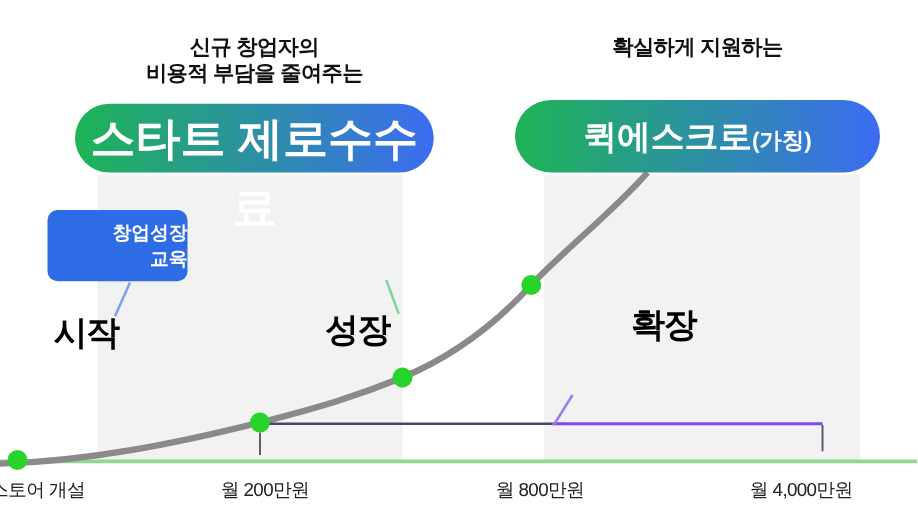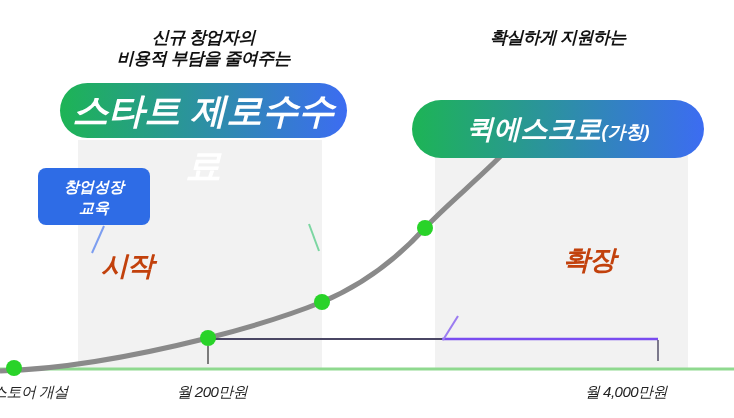--- a/index.html
+++ b/index.html
@@ -1,47 +1,47 @@
 <!DOCTYPE html>
 <html><head>
 <meta charset="utf-8">
 <style>
   html,body{margin:0;padding:0;background:#ffffff;}
   .canvas{
     position:relative;width:734px;height:418px;overflow:hidden;
-    background:#ffffff;font-family:"Liberation Sans",sans-serif;font-style:italic;
+    background:#ffffff;font-family:"Liberation Sans",sans-serif;
   }
   .band{position:absolute;top:140px;height:229px;background:#f2f2f2;}
   .band.left{left:78px;width:244px;}
   .band.right{left:435px;width:253px;}
   svg.overlay{position:absolute;left:0;top:0;width:734px;height:418px;}
   .heading{
     position:absolute;top:27px;text-align:center;color:#111;
     font-weight:bold;font-size:17px;line-height:21px;letter-spacing:-0.5px;
   }
   .heading.left{left:60px;width:287px;}
   .heading.right{left:412px;width:292px;}
   .pill{
     position:absolute;border-radius:29px;color:#ffffff;font-weight:bold;
     text-align:center;background:linear-gradient(90deg,#1db455,#3c6cf2);
   }
   .pill.left{left:60px;top:83px;width:287px;height:55px;font-size:36px;line-height:55px;}
-  .pill.right{left:412px;top:80px;width:292px;height:58px;font-size:27px;line-height:58px;margin-top:20px;}
+  .pill.right{left:412px;top:80px;width:292px;height:58px;font-size:27px;line-height:58px;}
   .pill .suffix{font-size:18px;font-weight:bold;}
   .callout{
-    position:absolute;color:#ffffff;font-weight:bold;text-align:center;
+    position:absolute;color:#ffffff;font-weight:bold;text-align:right;
     border-radius:8px;font-size:15px;line-height:21px;
     display:flex;flex-direction:column;justify-content:center;
   }
   .callout.blue{left:38px;top:168px;width:112px;height:57px;background:#2e6ce6;}
   .callout.green{left:258px;top:168px;width:104px;height:55px;background:#10b04c;}
   .callout.purple{left:392px;top:282px;width:125px;height:33px;background:#7c44f0;border-radius:6px;}
   .stage{
-    position:absolute;color:#c2410c;font-weight:bold;font-size:27px;
-    text-align:right;width:110px;letter-spacing:-1px;
+    position:absolute;color:#000000;font-weight:bold;font-size:27px;
+    text-align:left;width:110px;letter-spacing:-1px;
   }
   .stage.start{left:43px;top:248px;}
   .stage.growth{left:260px;top:246px;}
   .stage.expansion{left:505px;top:242px;}
   .axis-label{
     position:absolute;top:383px;transform:translateX(-50%);
     white-space:nowrap;font-size:15px;color:#222222;letter-spacing:-0.5px;
   }
 </style>
 </head>
@@ -82,19 +82,21 @@
   <div class="pill right">
     <span>퀵에스크로</span><span class="suffix">(가칭)</span>
   </div>
 
   <div class="callout blue">
     <div>창업성장</div>
     <div>교육</div>
   </div>
 
   <div class="stage start">시작</div>
+  <div class="stage growth">성장</div>
   <div class="stage expansion">확장</div>
 
   <div class="axis-label" style="left:30px">스토어 개설</div>
   <div class="axis-label" style="left:212px">월 200만원</div>
-  <div class="axis-label" style="left:626px">월 4,000만원</div>
+  <div class="axis-label" style="left:432px">월 800만원</div>
+  <div class="axis-label" style="left:641px">월 4,000만원</div>
 
 </div>
 
 </body></html>

